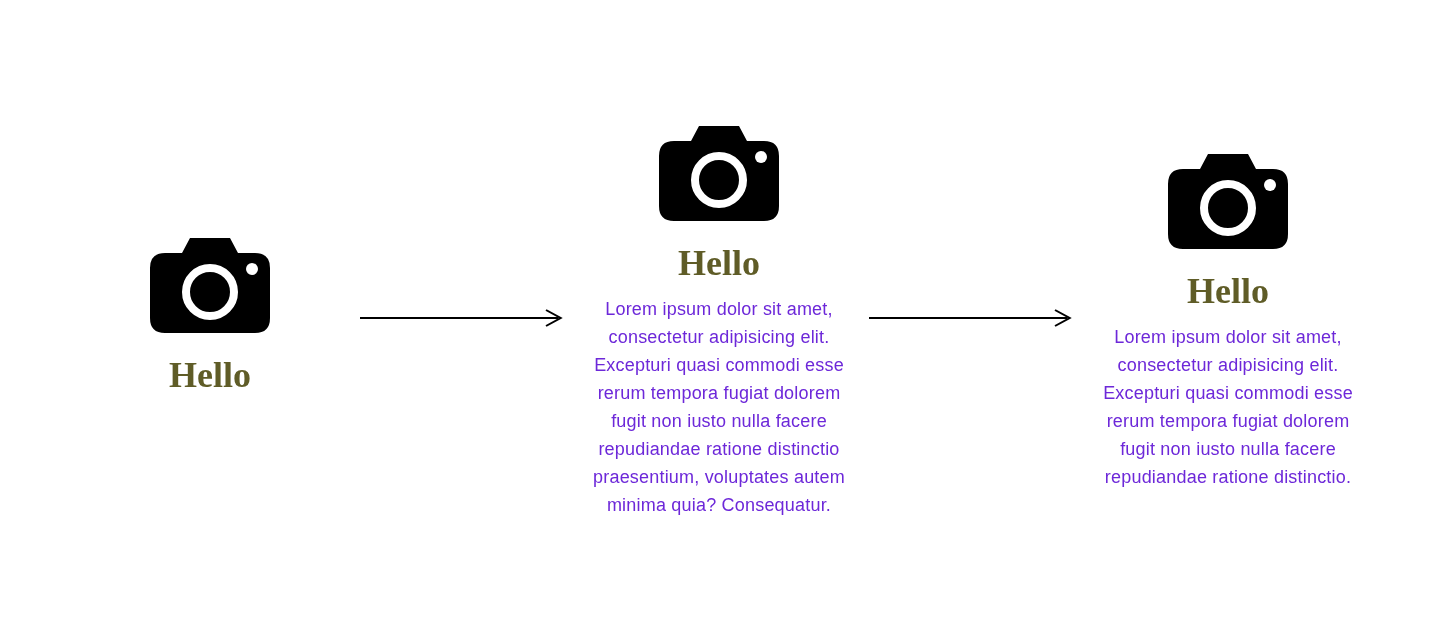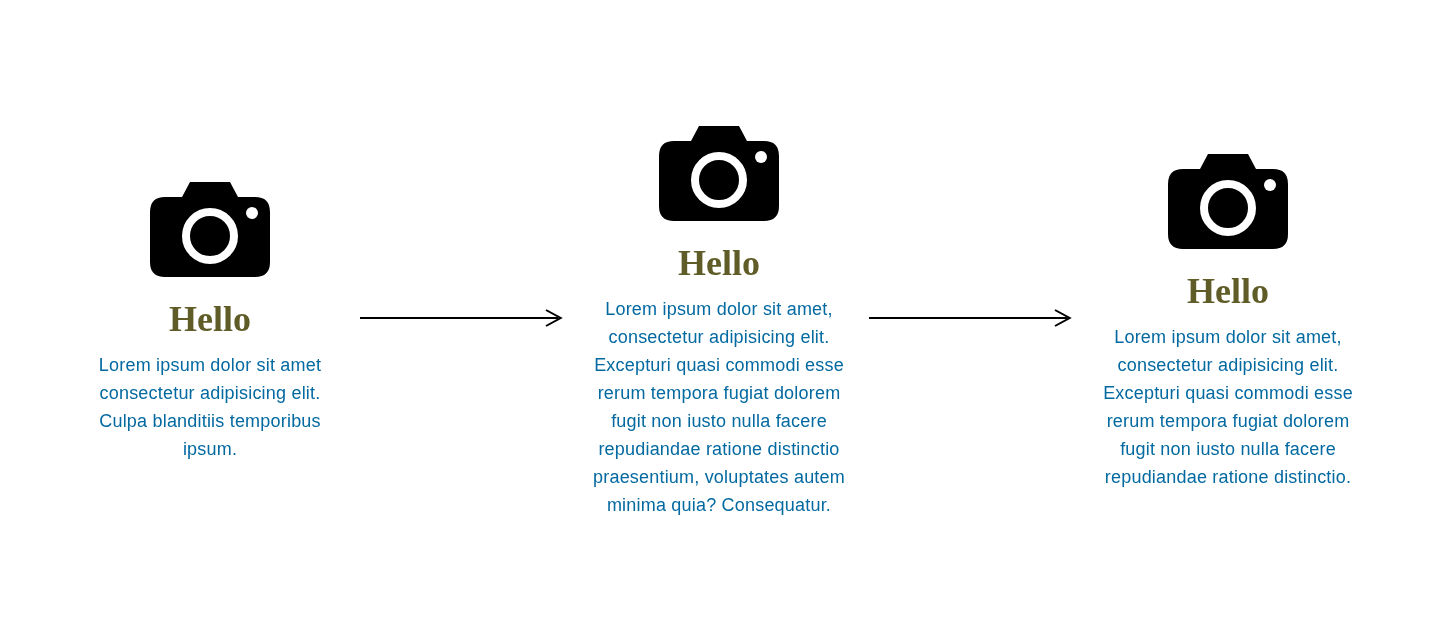--- a/index.html
+++ b/index.html
@@ -41,21 +41,21 @@
     }
     .title {
       font-family: Georgia, "Times New Roman", serif;
       font-weight: bold;
       font-size: 36px;
       color: #5f5c27;
       margin-bottom: 12px;
     }
     .desc {
       font-size: 18px;
-      color: #0369a1;
+      color: #6d28d9;
       line-height: 1.55;
       font-weight: 300;
       letter-spacing: 0.2px;
     }
     .arrow {
       flex: 1;
       display: flex;
       align-items: center;
       justify-content: center;
       padding: 0 20px;
@@ -74,21 +74,20 @@
 
   <div class="card">
     <div class="icon-wrap">
       <svg viewBox="0 0 130 110">
         <path d="M45 10 L85 10 L93 25 L110 25 Q125 25 125 40 L125 90 Q125 105 110 105 L20 105 Q5 105 5 90 L5 40 Q5 25 20 25 L37 25 Z" fill="#000"></path>
         <circle cx="65" cy="64" r="24" fill="none" stroke="#fff" stroke-width="8"></circle>
         <circle cx="107" cy="41" r="6" fill="#fff"></circle>
       </svg>
     </div>
     <div class="title">Hello</div>
-    <div class="desc">Lorem ipsum dolor sit amet consectetur adipisicing elit. Culpa blanditiis temporibus ipsum.</div>
   </div>
 
   <div class="arrow">
     <svg viewBox="0 0 200 20" preserveAspectRatio="none">
       <line x1="0" y1="10" x2="190" y2="10" stroke="#000" stroke-width="2"></line>
       <polyline points="178,2 192,10 178,18" fill="none" stroke="#000" stroke-width="2"></polyline>
     </svg>
   </div>
 
   <div class="card">

